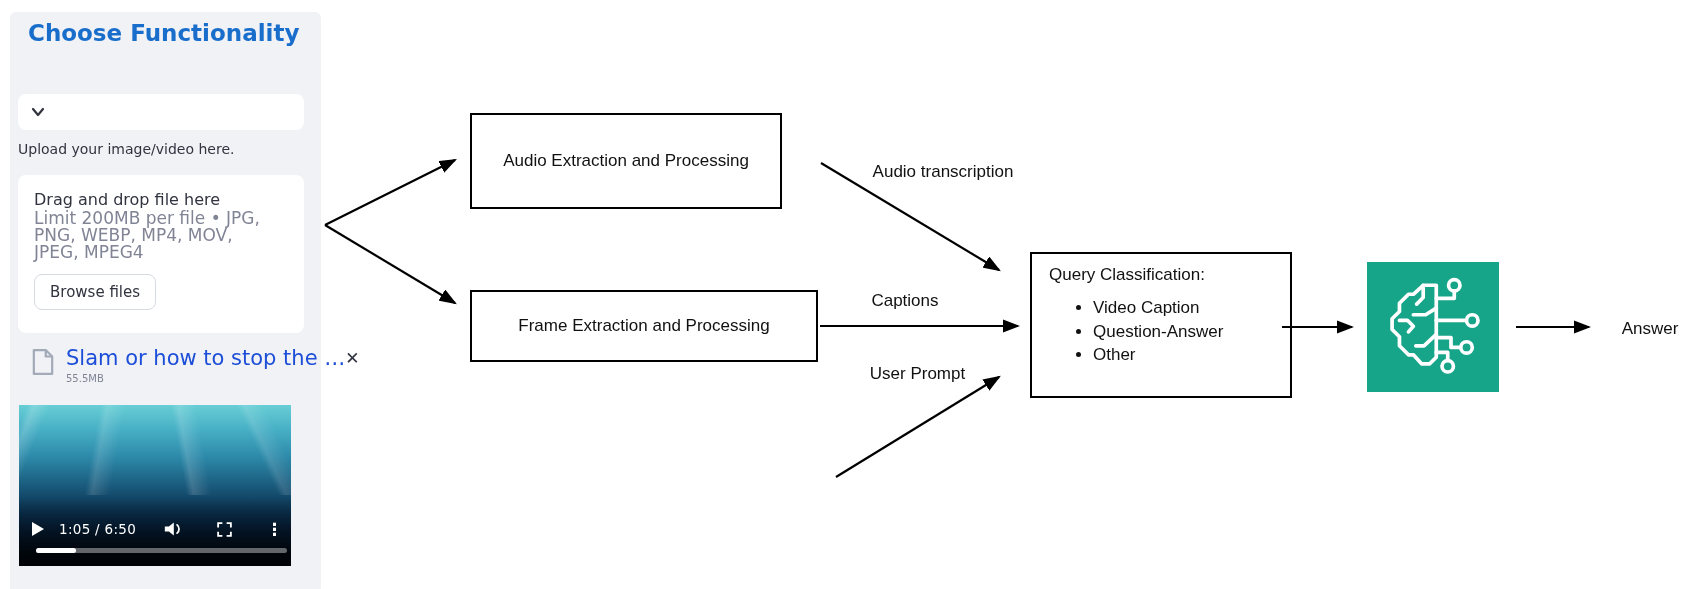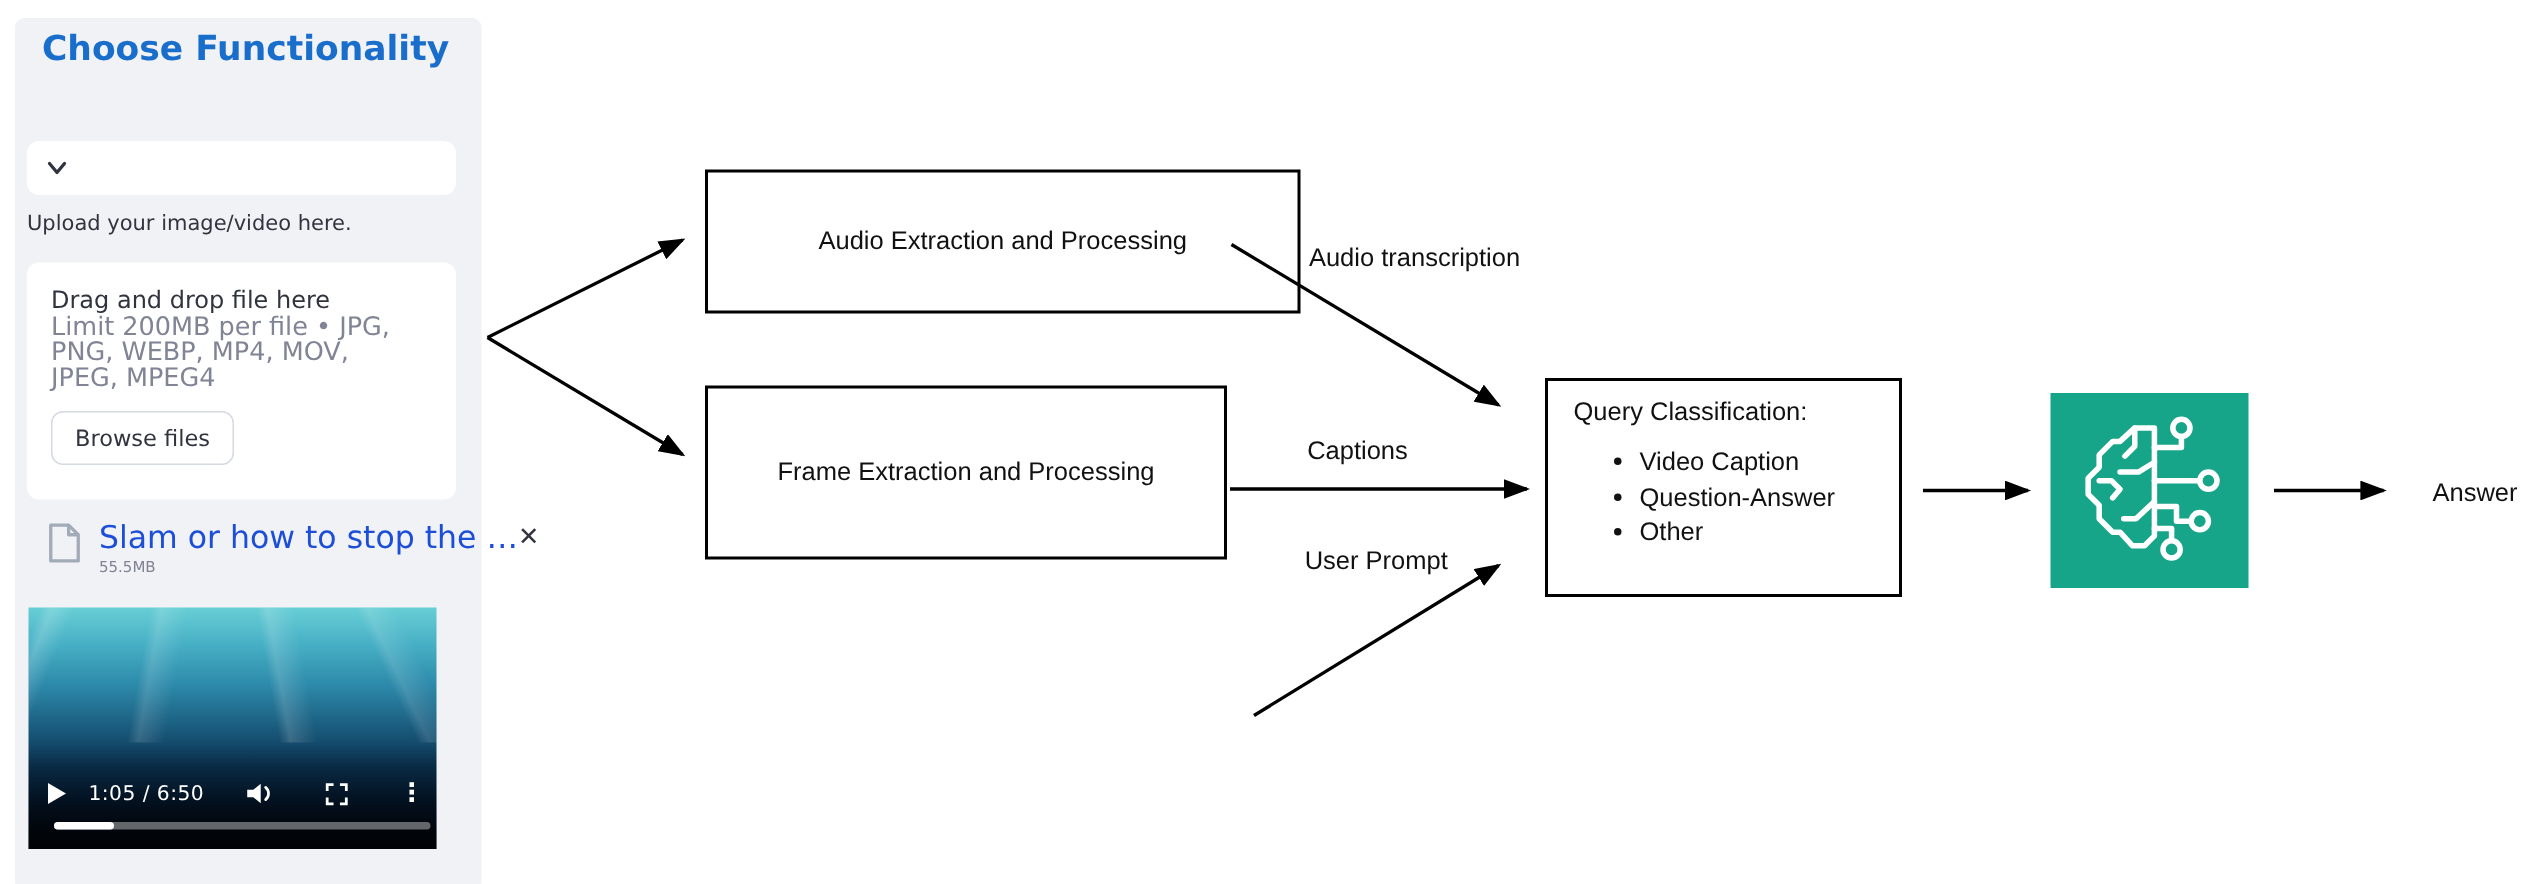--- a/index.html
+++ b/index.html
@@ -50,23 +50,23 @@
   .vbtn { display:flex; align-items:center; justify-content:center; cursor:pointer; }
   .kebab { color:#fff; font-size:17px; font-weight:bold; line-height:1; }
   .vprogress { position:absolute; left:17px; bottom:13px; width:251px; height:5px;
                background:#63676c; border-radius:3px; z-index:3; cursor:pointer; }
   .vfill { height:100%; background:#ffffff; border-radius:3px; }
 
   
   .dbox { border:2px solid #000; background:#fff; display:flex; align-items:center;
           justify-content:center; font-family:"Liberation Sans", sans-serif;
           font-size:17px; color:#111; }
-  #box-audio { left:470px; top:113px; width:397px; height:96px; }
-  #box-frame { left:470px; top:257px; width:348px; height:116px; }
-  #box-query { left:1030px; top:252px; width:238px; height:146px;
+  #box-audio { left:470px; top:113px; width:312px; height:96px; }
+  #box-frame { left:470px; top:290px; width:348px; height:72px; }
+  #box-query { left:1030px; top:252px; width:262px; height:146px;
                flex-direction:column; align-items:flex-start; justify-content:flex-start;
                padding:11px 0 0 17px; }
   #box-query ul { margin:11px 0 0 44px; padding:0; }
   #box-query li { font-size:17px; line-height:23.5px; color:#111; }
   .flow-label { font-family:"Liberation Sans", sans-serif; font-size:17px; color:#111;
                 text-align:center; line-height:23px; }
   #lbl-audio-tr { left:868px; top:160px; width:150px; }
   #lbl-captions { left:845px; top:289px; width:120px; }
   #lbl-user-prompt { left:860px; top:362px; width:115px; }
   #lbl-answer { left:1610px; top:317px; width:80px; }

